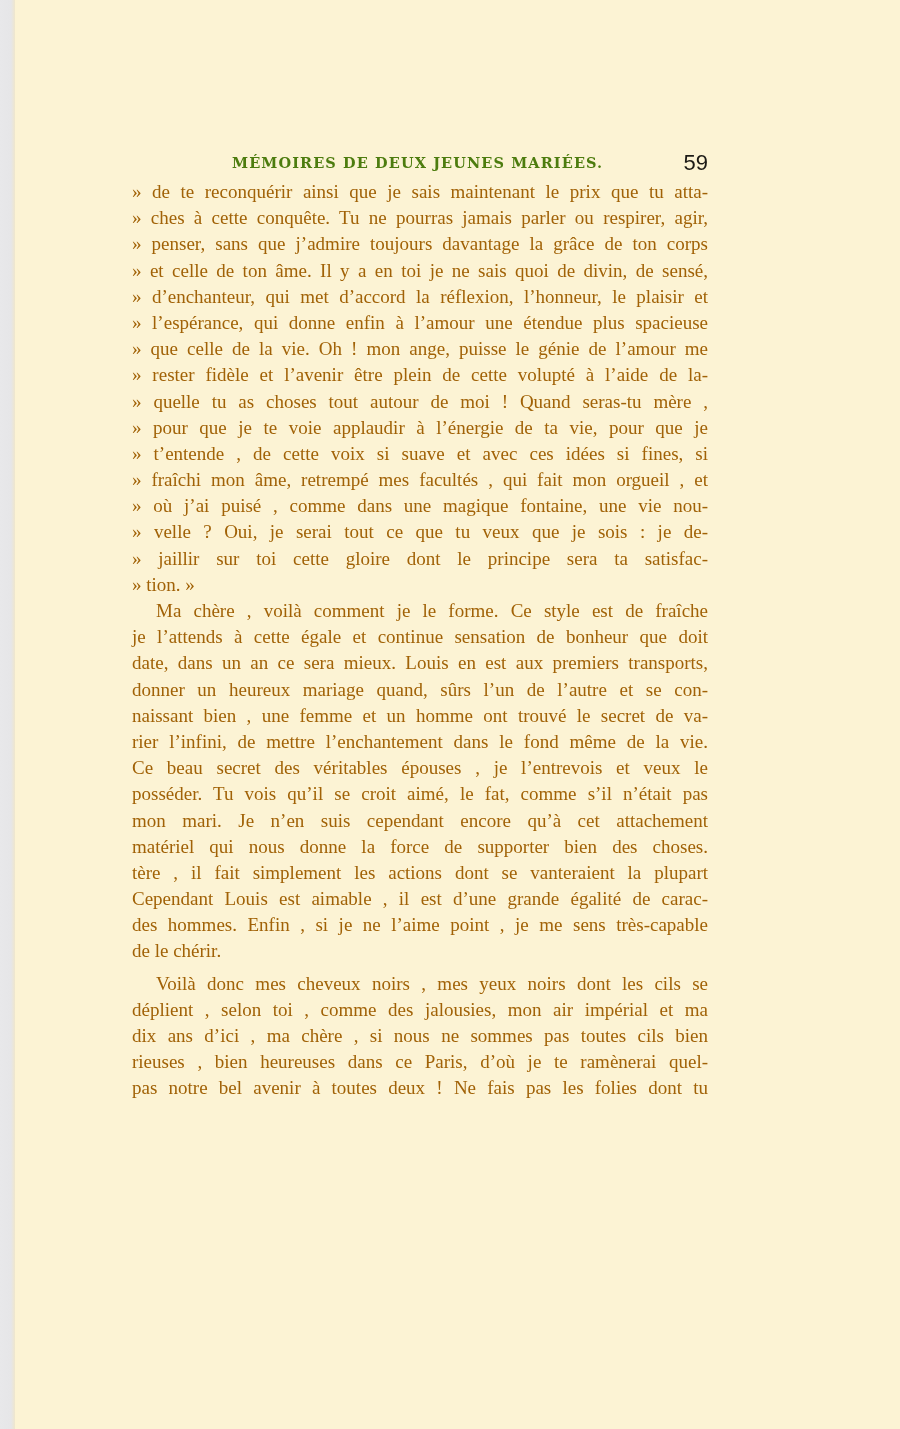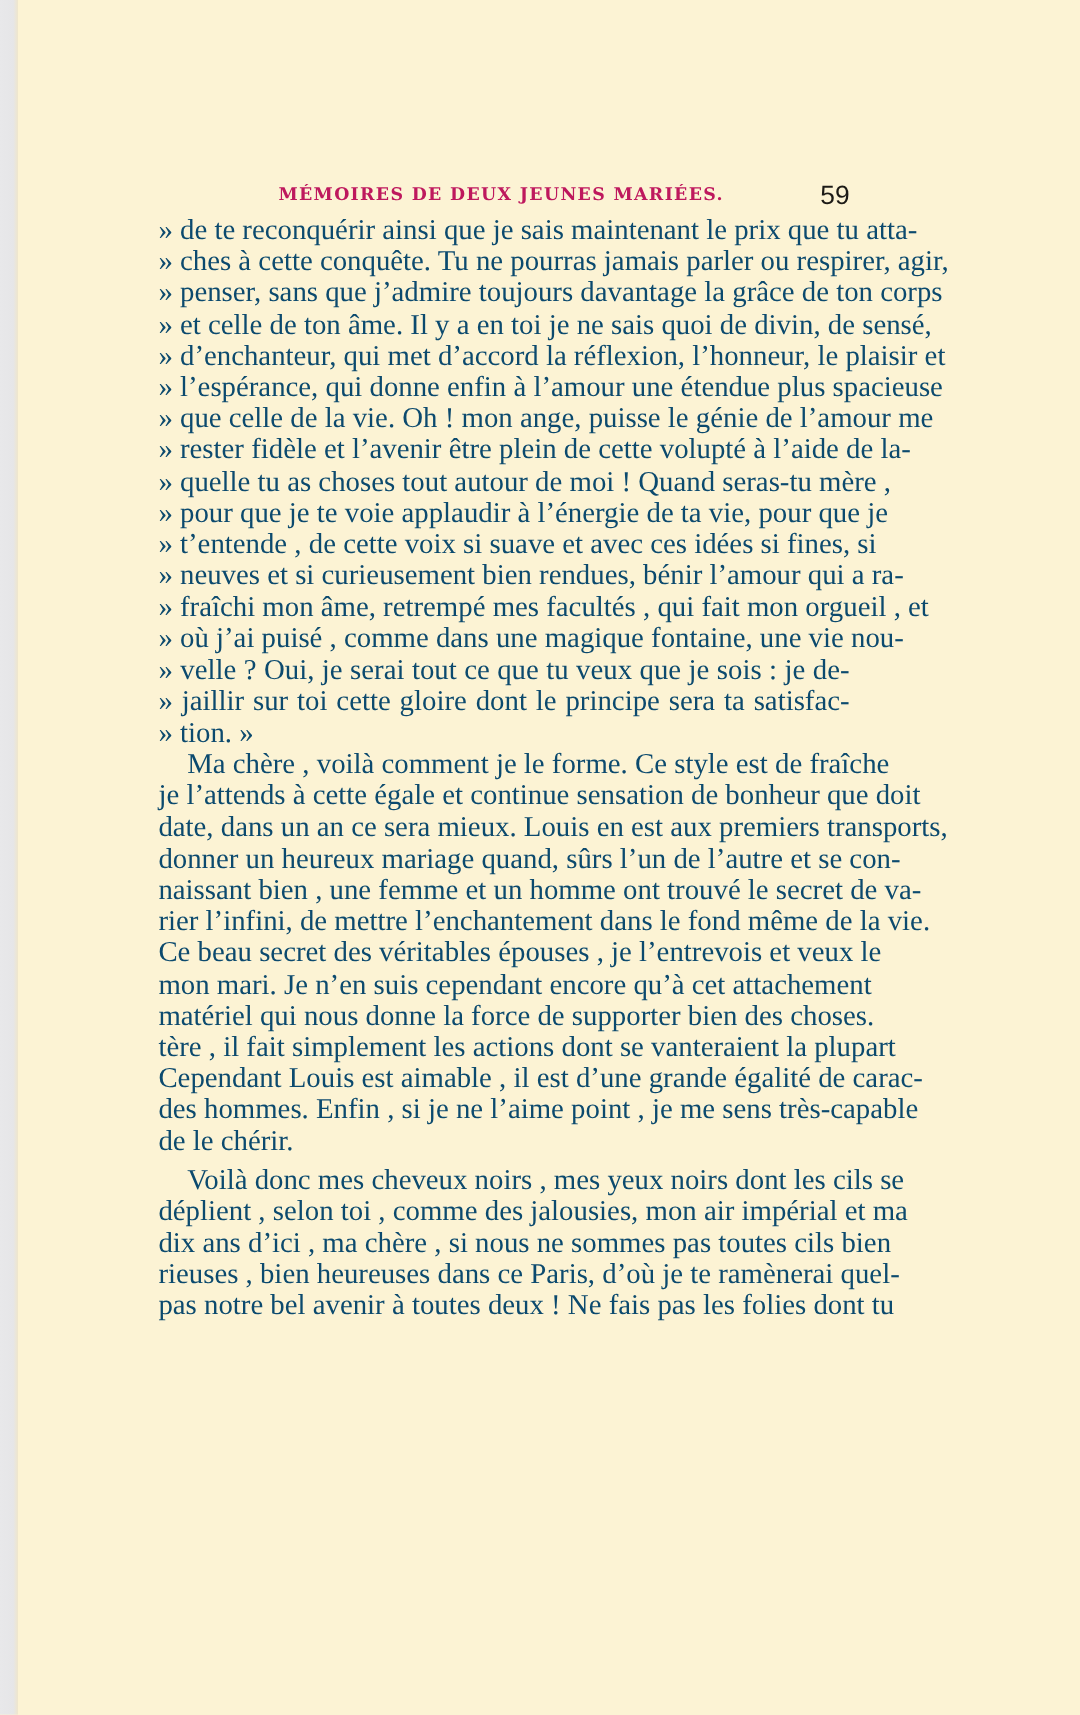--- a/index.html
+++ b/index.html
@@ -16,32 +16,32 @@
       position: absolute; left: 15px; top: 0; right: 0; bottom: 0;
       background: #fcf3d4;
     }
     .header {
       position: absolute; top: 150px; left: 232px; width: 476px; height: 28px;
       font-family: "DejaVu Serif", serif;
     }
     .running-title {
       position: absolute; left: 0; top: 4px;
       font-size: 14.5px; font-weight: bold; letter-spacing: 1.1px;
-      color: #be185d;
+      color: #4d7c0f;
     }
     .page-number {
       position: absolute; right: 0; top: 0;
       font-family: Liberation Sans, sans-serif;
       font-size: 22px; color: #1c1a16;
     }
     .body-text {
       position: absolute; left: 132px; top: 179px; width: 576px;
       font-family: "Liberation Serif", serif;
-      font-size: 24px; line-height: 26.2px;
-      color: #0c4a6e;
+      font-size: 19px; line-height: 26.2px;
+      color: #a16207;
     }
     .line {
       display: block; white-space: nowrap;
       text-align: justify; text-align-last: justify;
       height: 26.2px;
     }
     .line.last { text-align-last: left; }
     .line.indent { padding-left: 24px; }
     .gap { height: 6px; }
   </style>
@@ -62,35 +62,35 @@
       <span class="line">» ches à cette conquête. Tu ne pourras jamais parler ou respirer, agir,</span>
       <span class="line">» penser, sans que j’admire toujours davantage la grâce de ton corps</span>
       <span class="line">» et celle de ton âme. Il y a en toi je ne sais quoi de divin, de sensé,</span>
       <span class="line">» d’enchanteur, qui met d’accord la réflexion, l’honneur, le plaisir et</span>
       <span class="line">» l’espérance, qui donne enfin à l’amour une étendue plus spacieuse</span>
       <span class="line">» que celle de la vie. Oh ! mon ange, puisse le génie de l’amour me</span>
       <span class="line">» rester fidèle et l’avenir être plein de cette volupté à l’aide de la-</span>
       <span class="line">» quelle tu as choses tout autour de moi ! Quand seras-tu mère ,</span>
       <span class="line">» pour que je te voie applaudir à l’énergie de ta vie, pour que je</span>
       <span class="line">» t’entende , de cette voix si suave et avec ces idées si fines, si</span>
-      <span class="line">» neuves et si curieusement bien rendues, bénir l’amour qui a ra-</span>
       <span class="line">» fraîchi mon âme, retrempé mes facultés , qui fait mon orgueil , et</span>
       <span class="line">» où j’ai puisé , comme dans une magique fontaine, une vie nou-</span>
       <span class="line">» velle ? Oui, je serai tout ce que tu veux que je sois : je de-</span>
       <span class="line">» jaillir sur toi cette gloire dont le principe sera ta satisfac-</span>
       <span class="line last">» tion. »</span>
     </div>
   <div>
       <span class="line indent">Ma chère , voilà comment je le forme. Ce style est de fraîche</span>
       <span class="line">je l’attends à cette égale et continue sensation de bonheur que doit</span>
       <span class="line">date, dans un an ce sera mieux. Louis en est aux premiers transports,</span>
       <span class="line">donner un heureux mariage quand, sûrs l’un de l’autre et se con-</span>
       <span class="line">naissant bien , une femme et un homme ont trouvé le secret de va-</span>
       <span class="line">rier l’infini, de mettre l’enchantement dans le fond même de la vie.</span>
       <span class="line">Ce beau secret des véritables épouses , je l’entrevois et veux le</span>
+      <span class="line">posséder. Tu vois qu’il se croit aimé, le fat, comme s’il n’était pas</span>
       <span class="line">mon mari. Je n’en suis cependant encore qu’à cet attachement</span>
       <span class="line">matériel qui nous donne la force de supporter bien des choses.</span>
       <span class="line">tère , il fait simplement les actions dont se vanteraient la plupart</span>
       <span class="line">Cependant Louis est aimable , il est d’une grande égalité de carac-</span>
       <span class="line">des hommes. Enfin , si je ne l’aime point , je me sens très-capable</span>
       <span class="line last">de le chérir.</span>
     </div>
   <div class="gap"></div>
   <div>
       <span class="line indent">Voilà donc mes cheveux noirs , mes yeux noirs dont les cils se</span>

